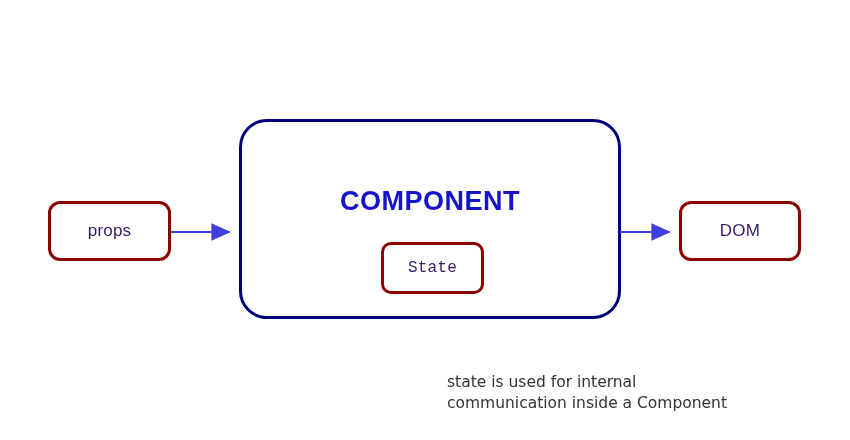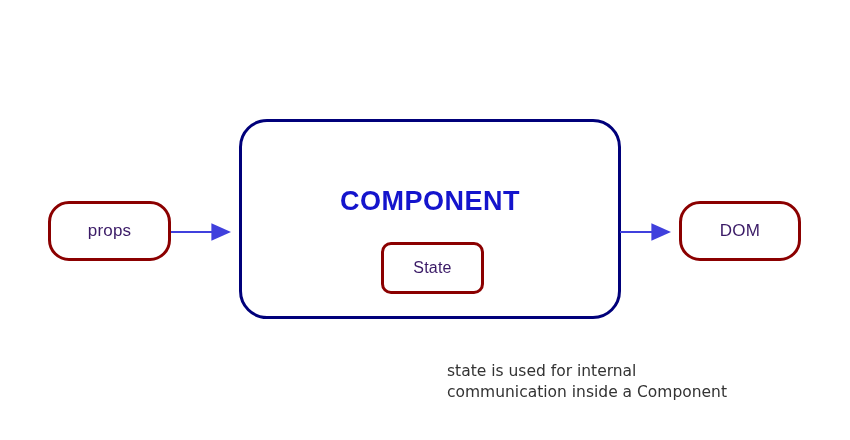--- a/index.html
+++ b/index.html
@@ -24,21 +24,21 @@
     box-sizing: border-box;
     background: #ffffff;
     display: flex;
     align-items: center;
     justify-content: center;
     text-align: center;
   }
 
   .node-red {
     border: 3px solid #8b0000;
-    border-radius: 21px;
+    border-radius: 12px;
     color: #3a1a66;
     font-family: "Liberation Sans", sans-serif;
     font-size: 17px;
     letter-spacing: 0.2px;
   }
 
   
   #props-box {
     left: 48px;
     top: 201px;
@@ -56,20 +56,21 @@
   }
 
   
   #state-box {
     left: 378px;
     top: 239px;
     width: 103px;
     height: 52px;
     border-radius: 10px;
     font-size: 16px;
+    font-family: Liberation Mono, monospace;
   }
 
   
   #component-box {
     position: absolute;
     box-sizing: border-box;
     left: 239px;
     top: 119px;
     width: 382px;
     height: 200px;
@@ -107,21 +108,21 @@
     left: 620px;
     top: 221px;
     width: 61px;
     height: 22px;
   }
 
   
   #caption {
     position: absolute;
     left: 447px;
-    top: 361px;
+    top: 372px;
     width: 340px;
     font-family: "DejaVu Sans", sans-serif;
     font-size: 15.5px;
     line-height: 21px;
     color: #333333;
     white-space: pre-line;
   }
 </style>
 </head>
 <body>

